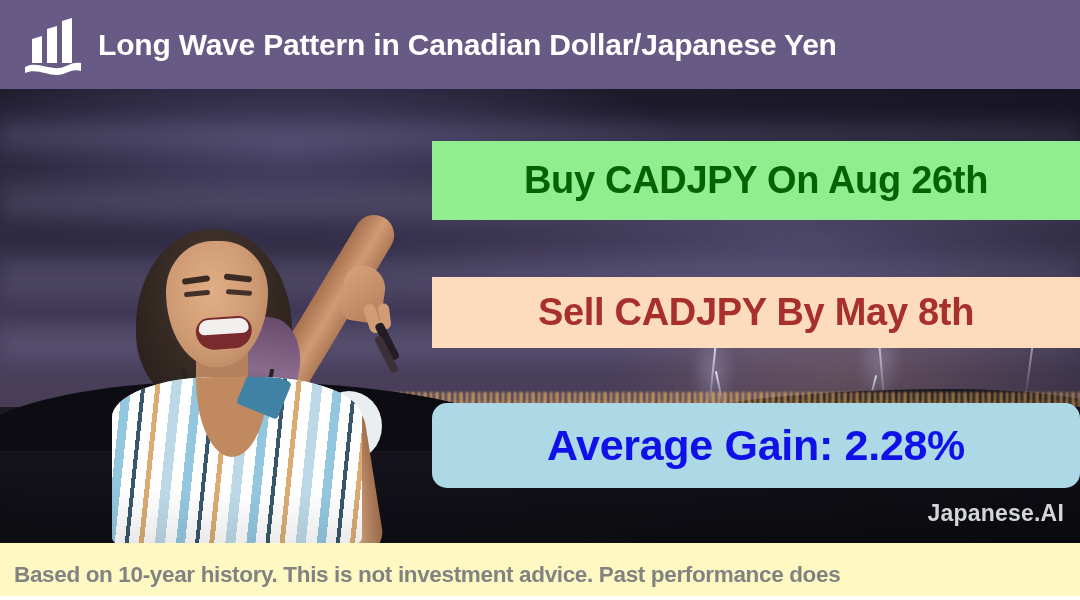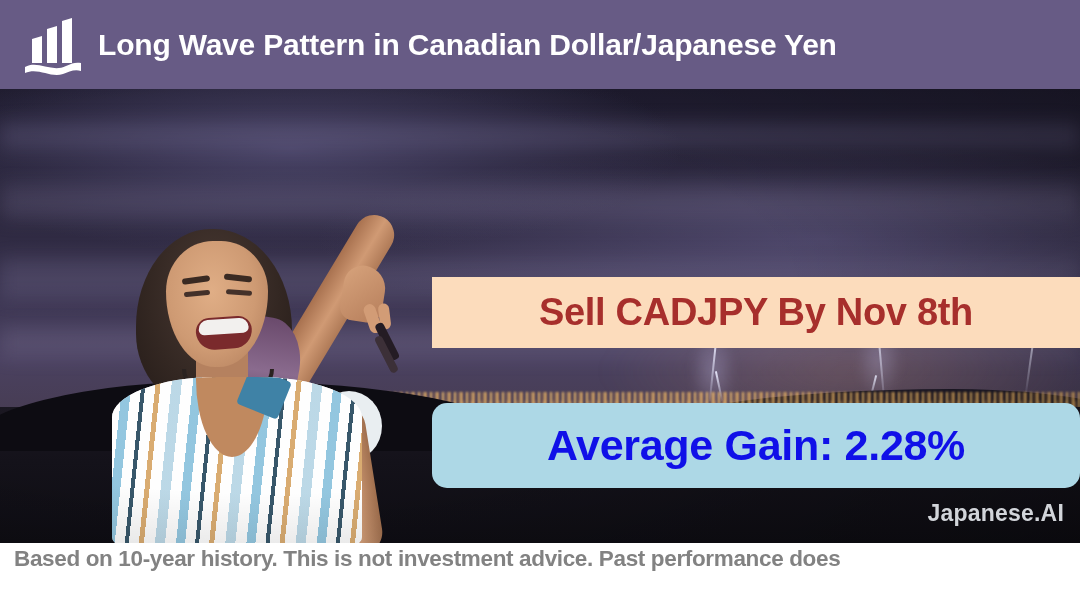--- a/index.html
+++ b/index.html
@@ -363,24 +363,24 @@
     z-index: 5;
     letter-spacing: .2px;
   }
 
   
   .footer {
     position: absolute;
     left: 0; top: 543px;
     width: 1080px;
     height: 57px;
-    background: #ffffff;
+    background: #fef9c3;
     z-index: 6;
     box-sizing: border-box;
-    padding: 2px 6px 0 14px;
+    padding: 18px 6px 0 14px;
   }
   .footer-line {
     color: #828282;
     font-size: 22.5px;
     font-weight: bold;
     line-height: 27px;
     white-space: nowrap;
     letter-spacing: -0.35px;
   }
 </style>
@@ -448,22 +448,25 @@
       <div class="torso">
         <div class="stripes"></div>
         <div class="collar-v"></div>
         <div class="collar-flap"></div>
       </div>
     </div>
 
     <div class="vignette"></div>
   </div>
 
+  <div class="banner banner-buy">
+    <span>Buy CADJPY On Aug 26th</span>
+  </div>
   <div class="banner banner-sell">
-    <span>Sell CADJPY By Nov 8th</span>
+    <span>Sell CADJPY By May 8th</span>
   </div>
   <div class="banner banner-gain">
     <span>Average Gain: 2.28%</span>
   </div>
 
   <div class="watermark">Japanese.AI</div>
 
   <div class="footer">
     <div class="footer-line">Based on 10-year history. This is not investment advice. Past performance does</div>
   </div>

